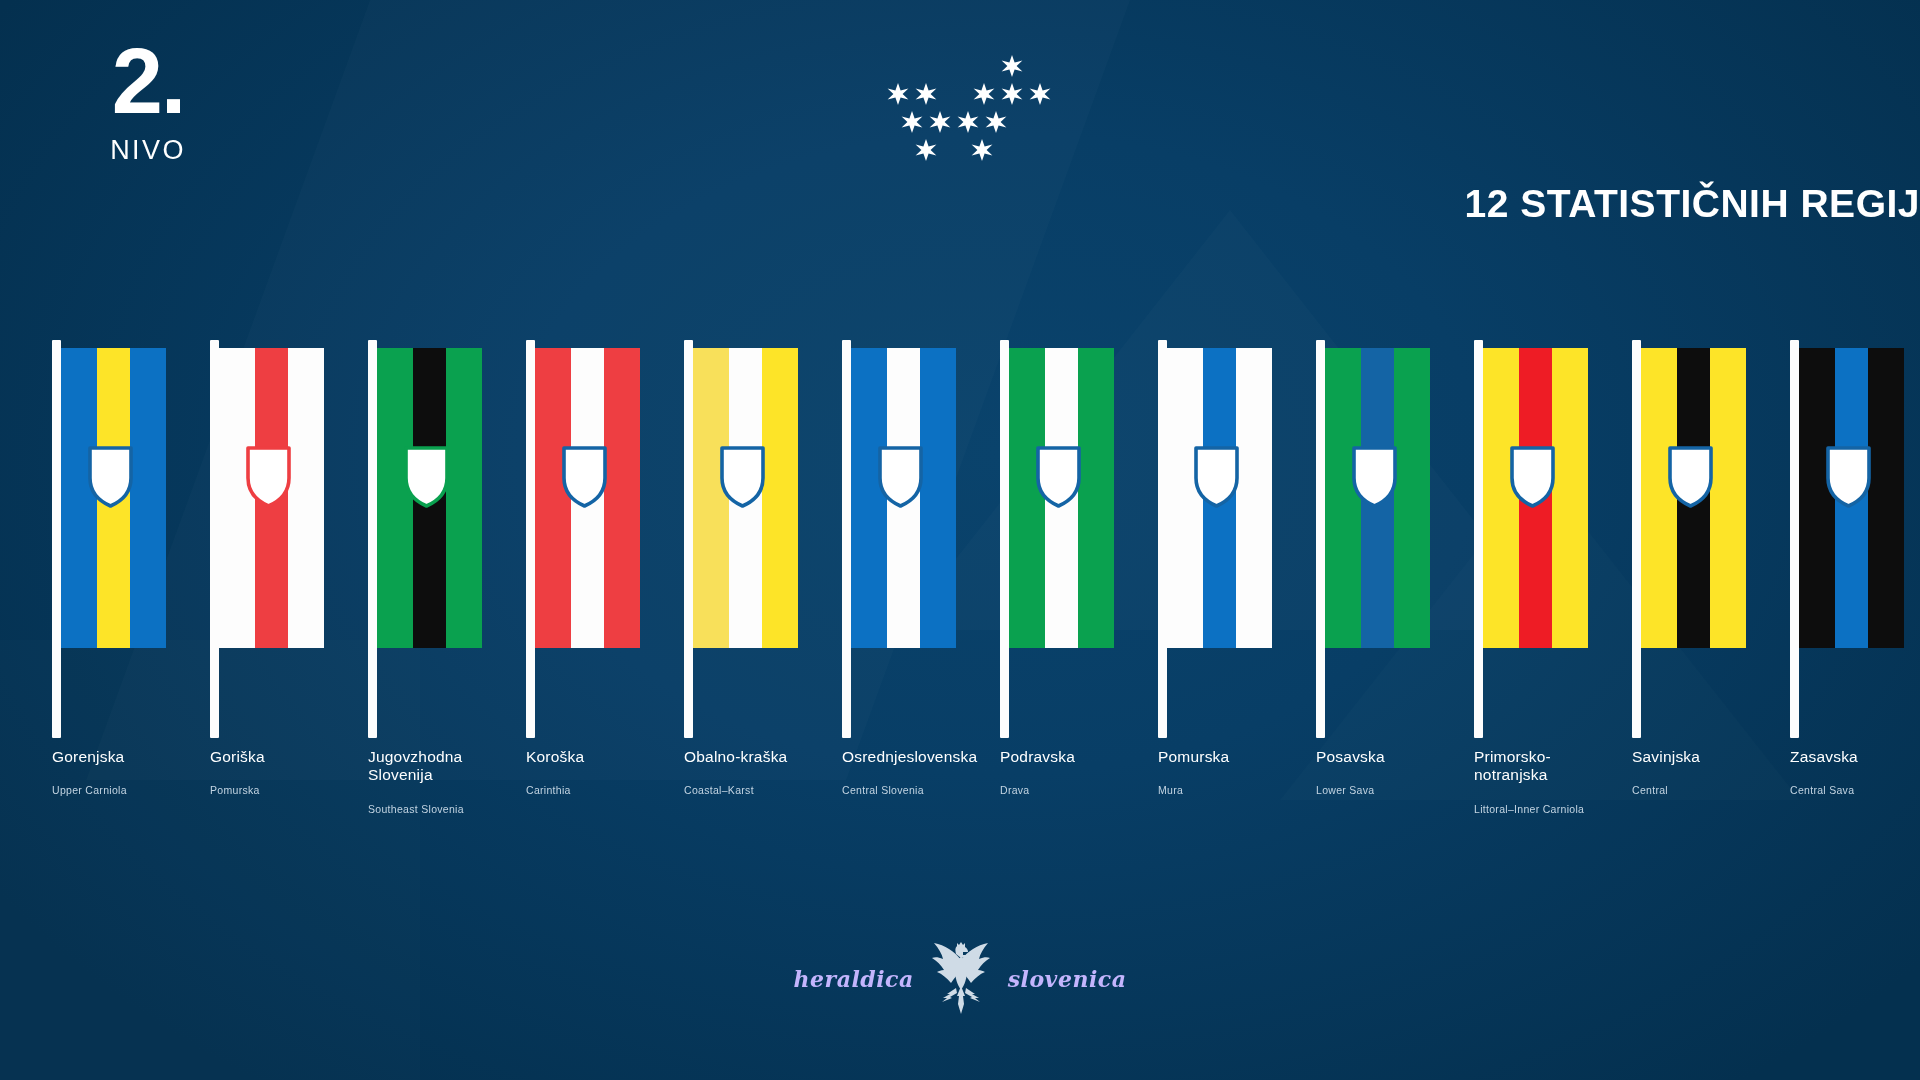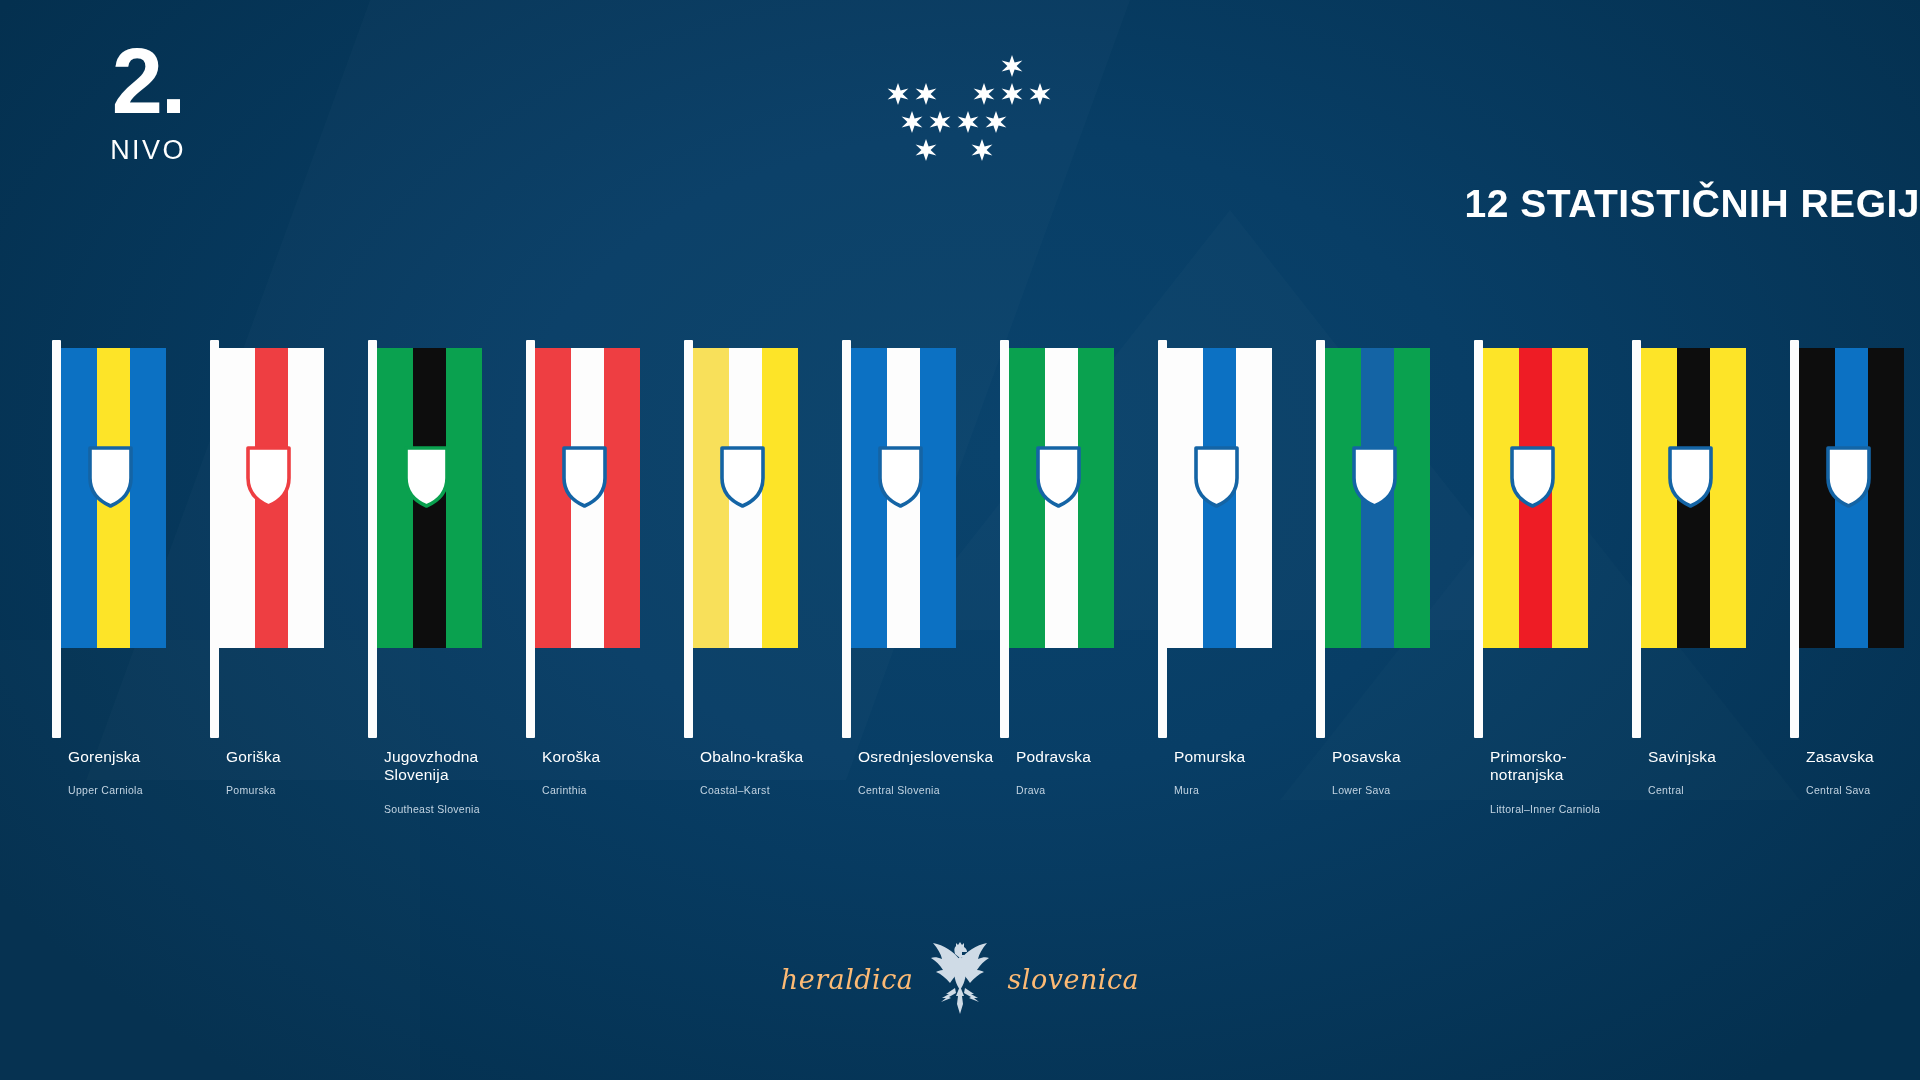--- a/index.html
+++ b/index.html
@@ -94,42 +94,41 @@
     position:absolute;
     left:35px; top:105px;
     width:47px; height:64px;
   }
 
   
   #labels-row {
     position:absolute; left:52px; top:748px; z-index:5;
     width:1816px; height:110px;
     display:flex;
-    margin-left:16px;
   }
   .label-cell { width:158px; flex:0 0 158px; padding-right:8px; }
   .label-sl {
     font-size:15.5px; font-weight:400; color:#ffffff;
     line-height:1.18; letter-spacing:0.2px;
   }
   .label-en {
     margin-top:18px;
     font-size:10.5px; font-weight:400; color:#c3d4e2;
     letter-spacing:0.3px;
   }
 
   
   #footer-logo {
     position:absolute; left:0; right:0; top:940px; z-index:5;
     display:flex; align-items:center; justify-content:center; gap:16px;
   }
   .logo-word {
     font-family:"DejaVu Serif", serif;
-    font-size:27px; font-weight:400; font-style:italic;
-    color:#fdba74; letter-spacing:0.5px;
+    font-size:22px; font-weight:700; font-style:italic;
+    color:#c4b5fd; letter-spacing:0.5px;
   }
   #eagle-svg { display:block; }
 </style>
 </head>
 <body>
 
 <div id="bg-wrap">
   <div id="bg-grad"></div>
   <div class="wm-diag" style="left:250px;top:-120px;"></div>
   <div class="wm-tri" style="left:900px;top:210px;"></div>

